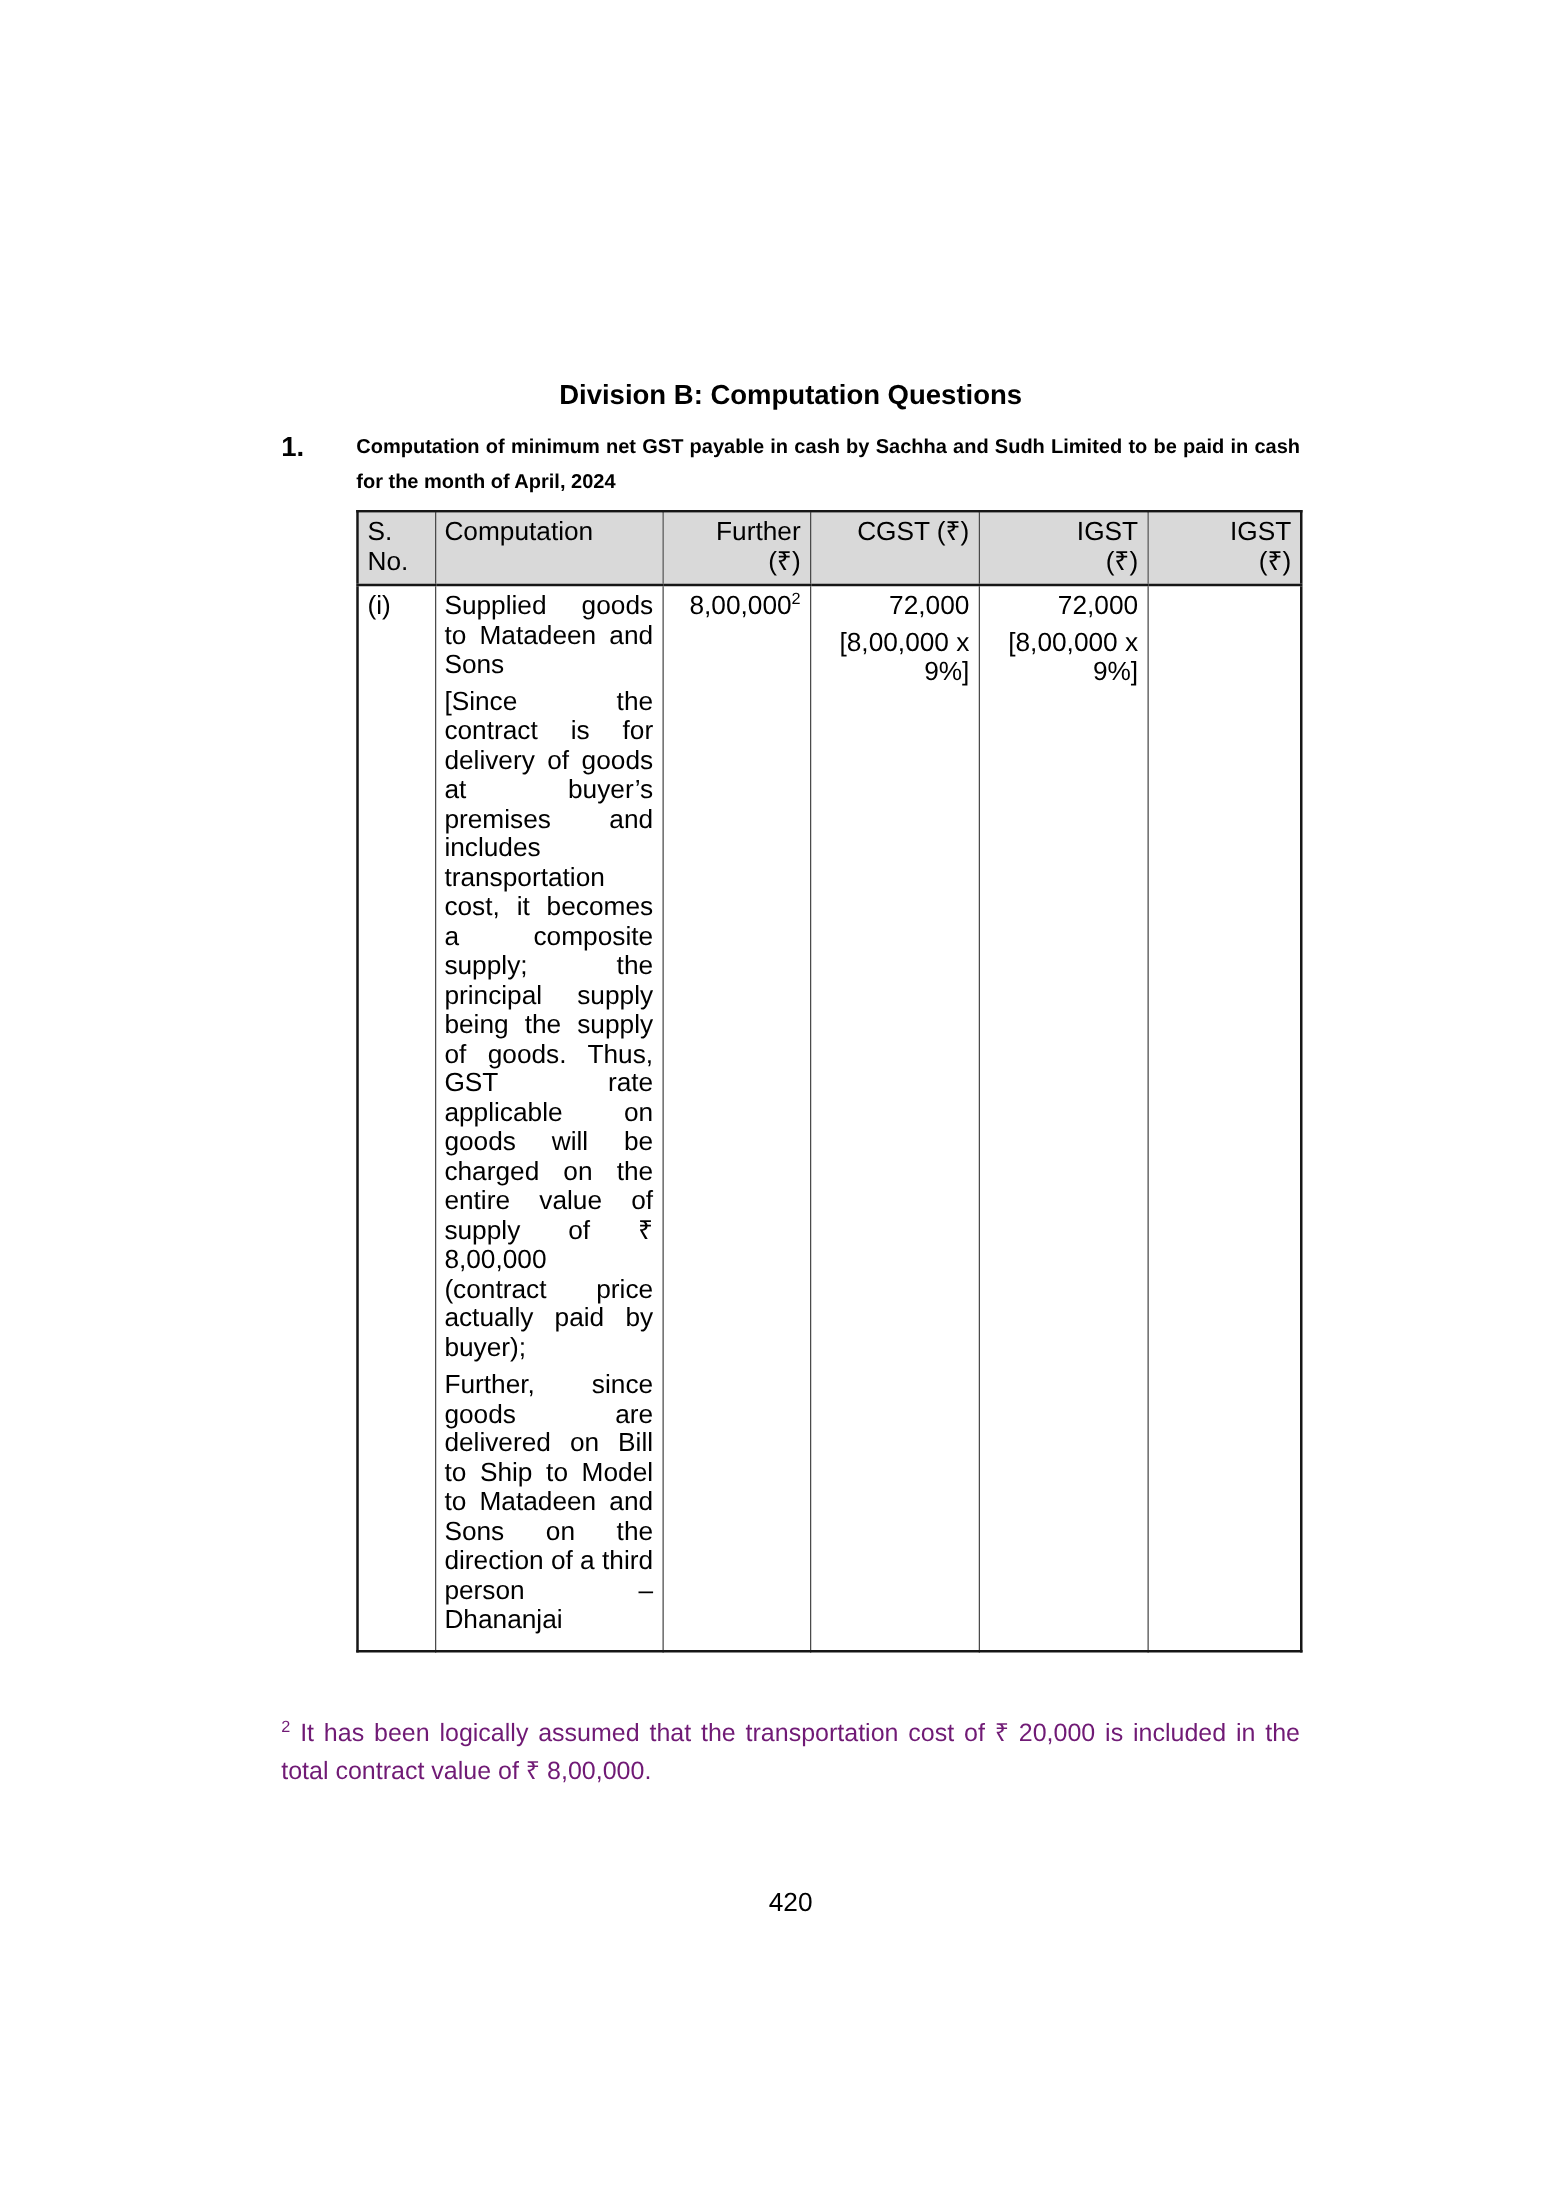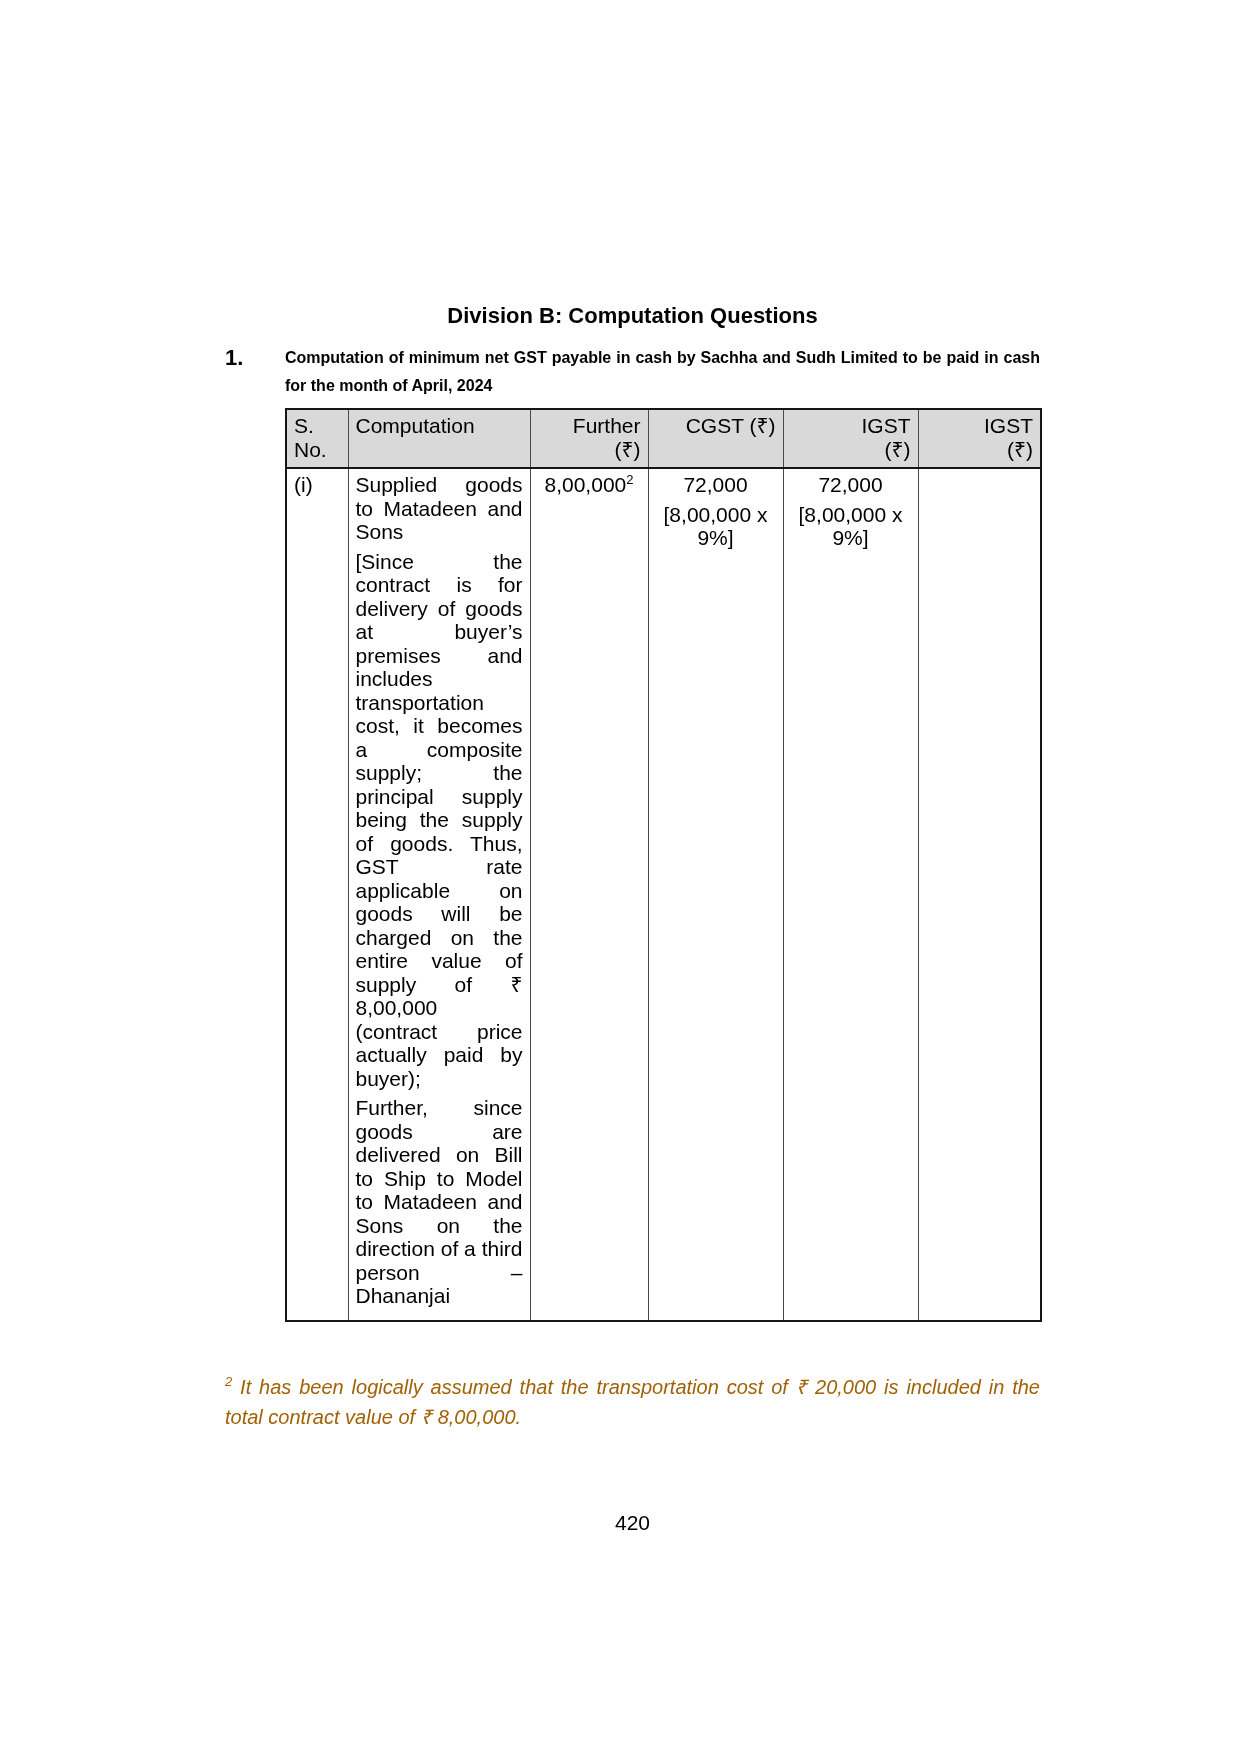--- a/index.html
+++ b/index.html
@@ -67,39 +67,38 @@
   tr.head th {
     background: #d9d9d9;
     border-bottom: 2px solid #161616;
     text-align: right;
   }
   tr.head th.al { text-align: left; }
   tr.section { height: 35px; }
   tr.mainrow { height: 853px; }
   td.al { text-align: left; }
   td.just { text-align: justify; }
-  td.num { text-align: center; }
+  td.num { text-align: right; }
   table.gst p {
     margin: 0 0 6px 0;
     padding: 0;
   }
   table.gst p.last { margin-bottom: 0; }
   sup.fn {
     font-size: 13px;
     line-height: 0;
     vertical-align: super;
   }
   .footnote {
     margin-top: 50px;
     width: 815px;
     font-size: 20px;
     line-height: 30px;
     text-align: justify;
-    color: #a16207;
-    font-style: italic;
+    color: #701a75;
   }
   .footnote sup {
     font-size: 13px;
     line-height: 0;
     vertical-align: super;
   }
   .page-number {
     position: absolute;
     top: 1510px;
     left: 0;

